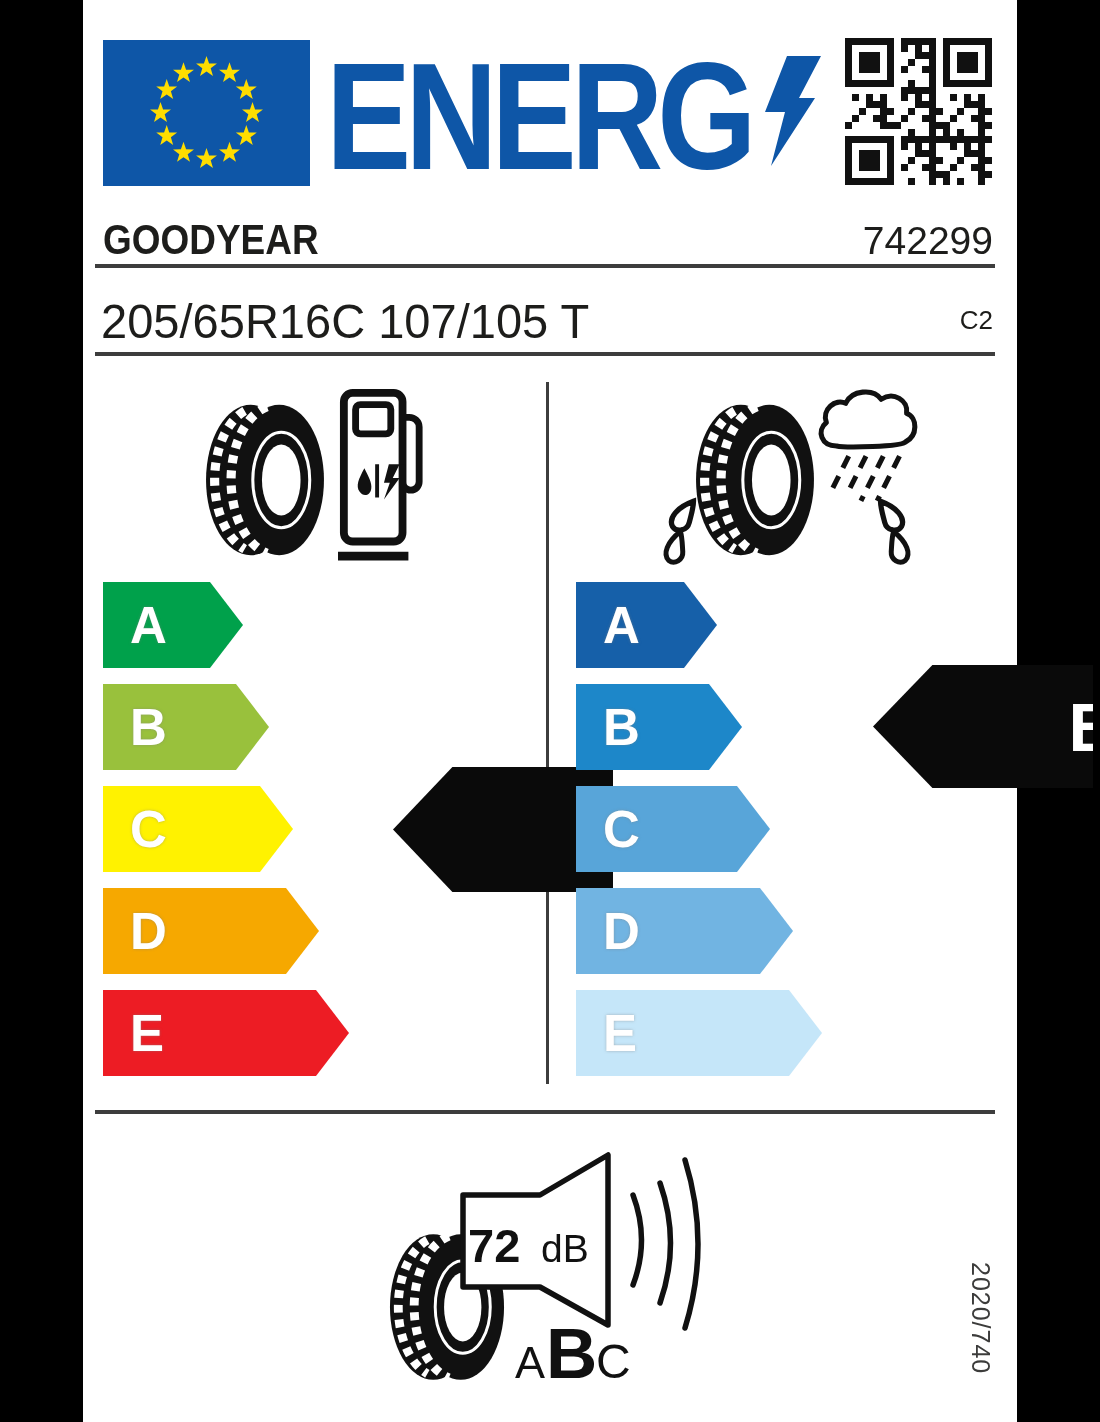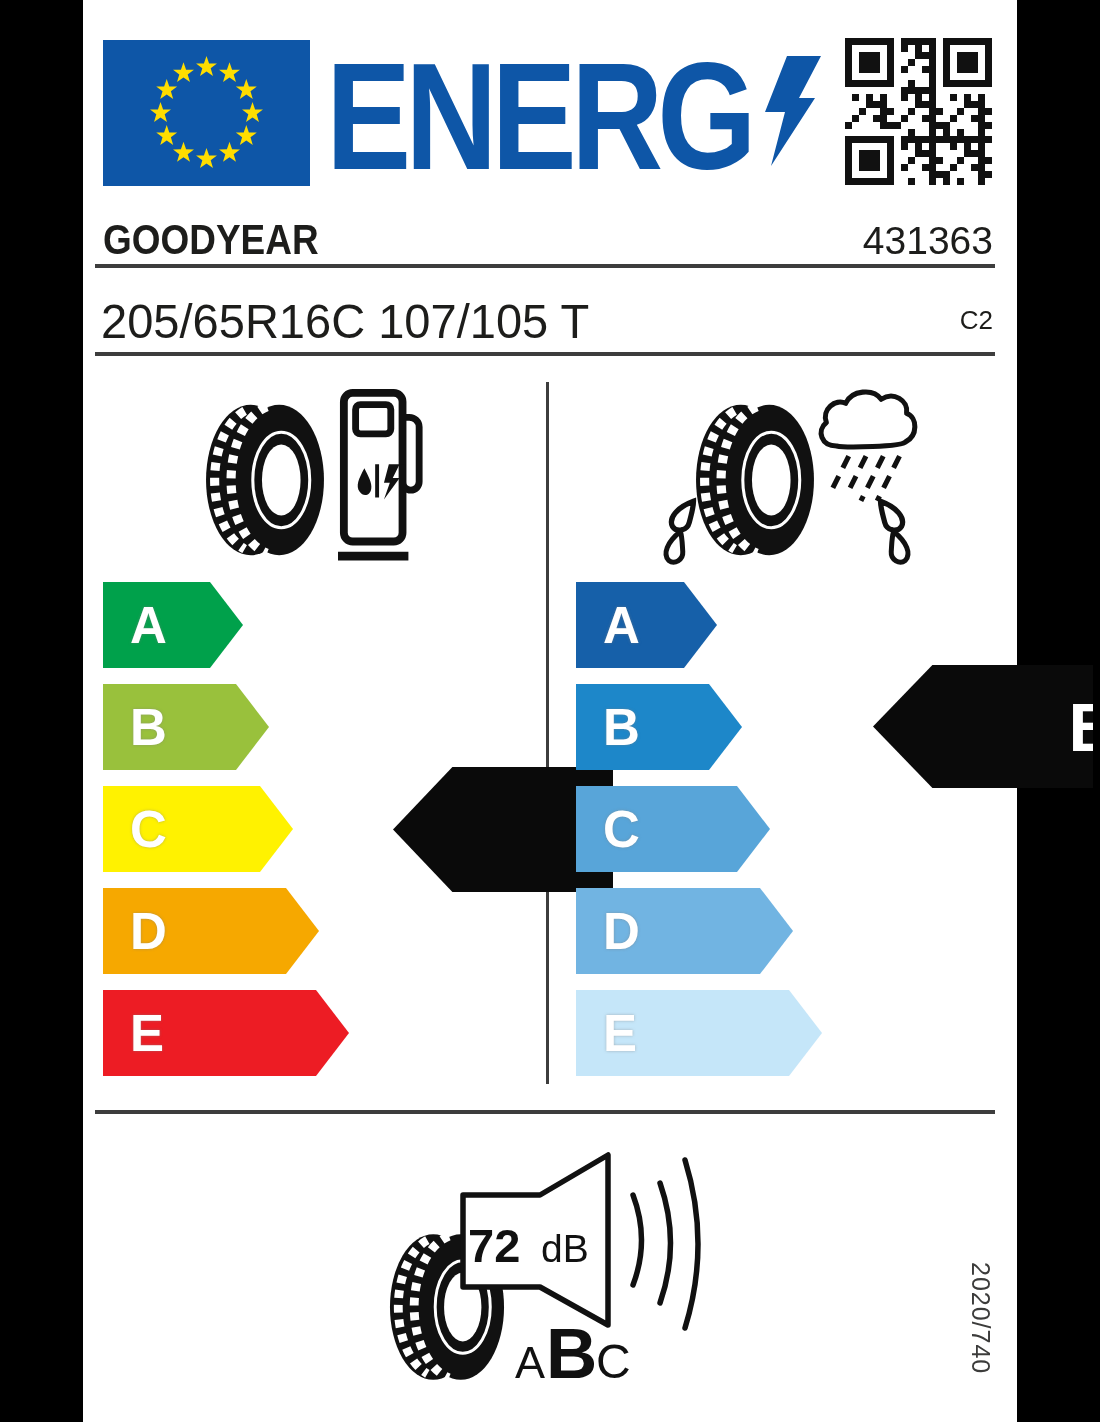--- a/index.html
+++ b/index.html
@@ -246,21 +246,21 @@
       <rect x="14" y="14" width="21" height="21" fill="#111"></rect>
       <rect x="98" y="0" width="49" height="49" fill="#111"></rect>
       <rect x="105" y="7" width="35" height="35" fill="#fff"></rect>
       <rect x="112" y="14" width="21" height="21" fill="#111"></rect>
       <rect x="0" y="98" width="49" height="49" fill="#111"></rect>
       <rect x="7" y="105" width="35" height="35" fill="#fff"></rect>
       <rect x="14" y="112" width="21" height="21" fill="#111"></rect>
     </svg>
 
   <div class="brand">GOODYEAR</div>
-  <div class="article">431363</div>
+  <div class="article">742299</div>
   <div class="rule" style="top:264px;"></div>
 
   <div class="size-text">205/65R16C 107/105 T</div>
   <div class="tyre-class">C2</div>
   <div class="rule" style="top:352px;"></div>
 
   <div class="vdivider"></div>
 
   <svg class="abs" style="left:200px; top:385px;" width="235" height="180" viewBox="0 0 235 180">
     <use href="#tire" x="4" y="16" width="122" height="158"></use>

